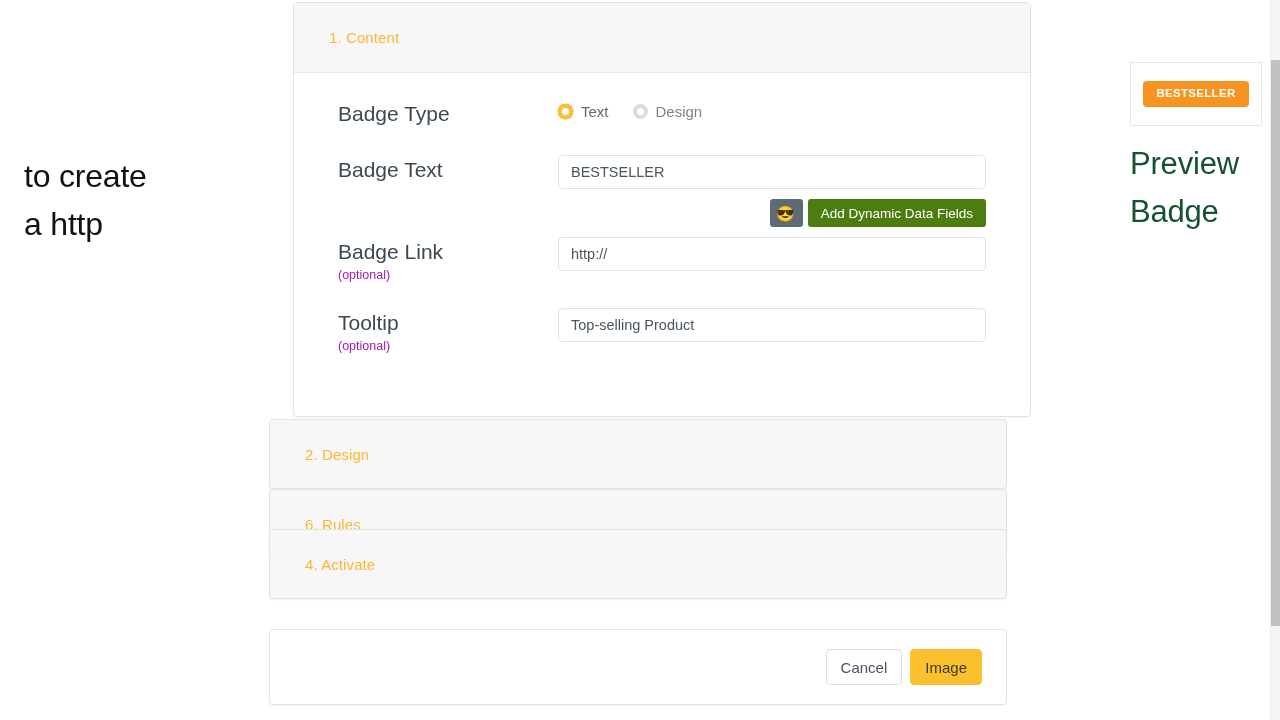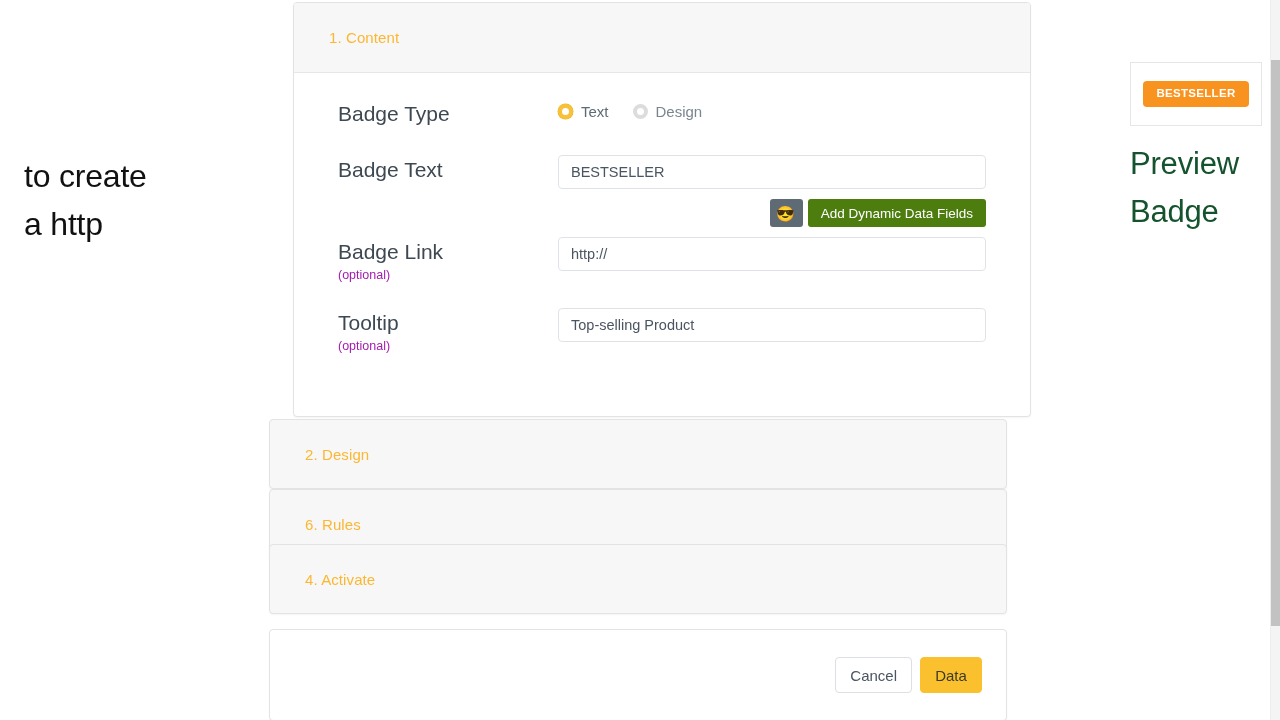--- a/index.html
+++ b/index.html
@@ -187,27 +187,27 @@
     display: flex;
     align-items: center;
     padding-left: 35px;
     box-shadow: 0 1px 2px rgba(0,0,0,0.045);
     cursor: pointer;
   }
   .step-collapsed .step-head-title { color: #fcb731; }
 
   #step2 { top: 419px; }
   #step3 { top: 489px; }
-  #step4 { top: 544px; }
+  #step4 { top: 529px; }
 
   .footer-card {
     position: absolute;
     left: 0; top: 629px;
     width: 738px;
-    height: 92px;
+    height: 76px;
     background: #ffffff;
     border: 1px solid #e3e3e3;
     border-radius: 4px;
     display: flex;
     align-items: center;
     justify-content: flex-end;
     padding-right: 24px;
     gap: 8px;
     box-shadow: 0 1px 2px rgba(0,0,0,0.045);
   }
@@ -369,21 +369,21 @@
     <div class="step-collapsed" id="step3">
       <span class="step-head-title">6. Rules</span>
     </div>
 
     <div class="step-collapsed" id="step4">
       <span class="step-head-title">4. Activate</span>
     </div>
 
     <div class="footer-card">
       <button class="btn-cancel">Cancel</button>
-      <button class="btn-save">Data</button>
+      <button class="btn-save">Image</button>
     </div>
 
   </div>
 
   <div class="preview">
     <div class="preview-box">
       <span class="badge-chip">BESTSELLER</span>
     </div>
     <div class="preview-caption">
       <div>Preview</div>

